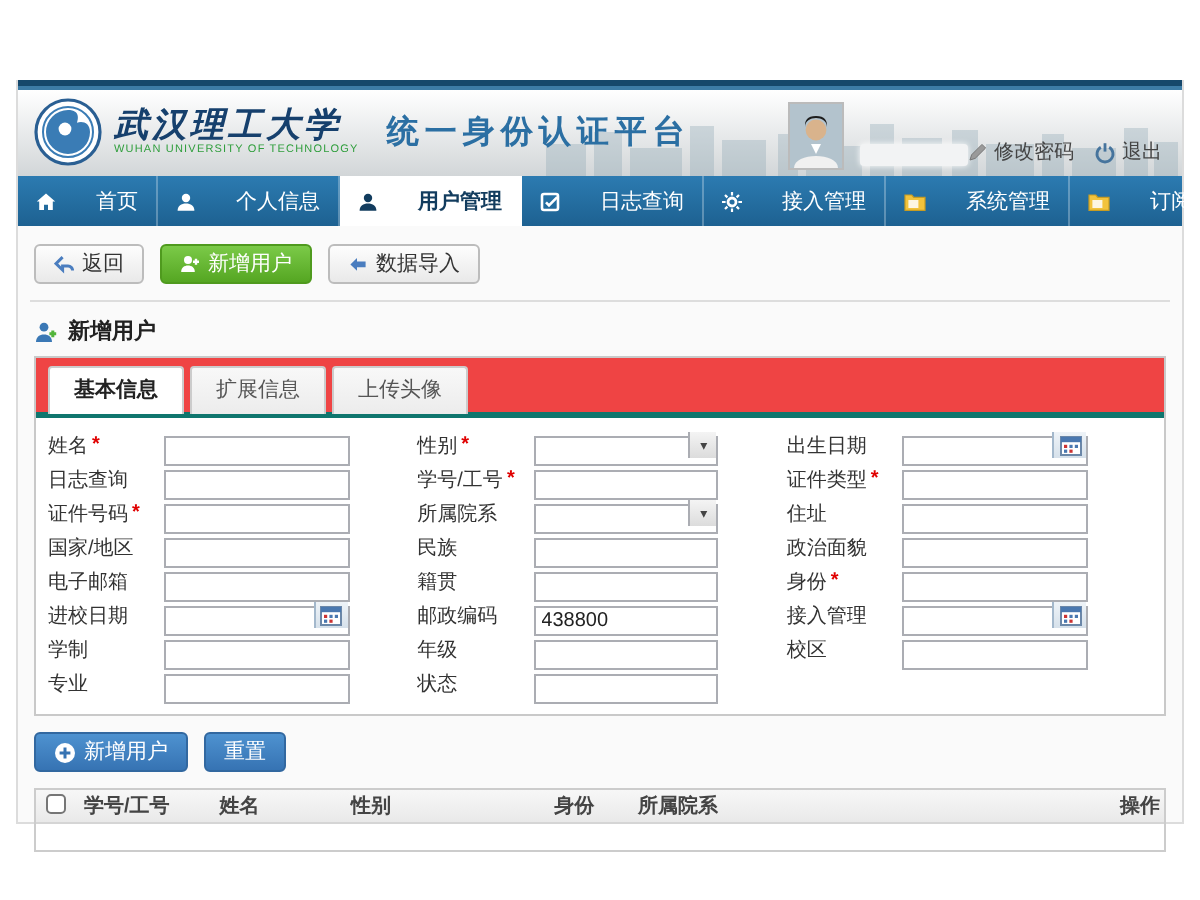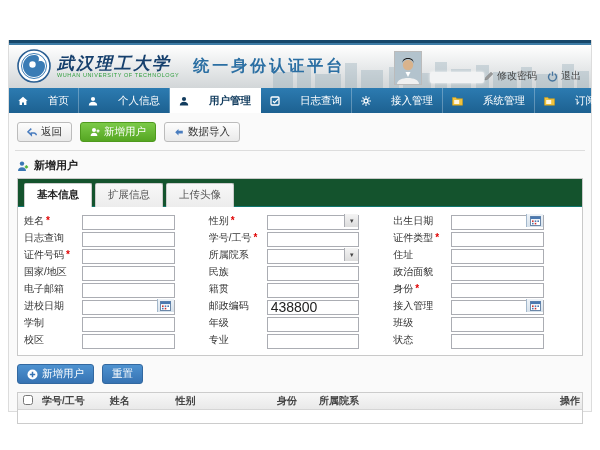--- a/index.html
+++ b/index.html
@@ -26,29 +26,29 @@
   .nav-sp{flex:1;}
   
   .content{padding:0 6px;}
   .toolbar{display:flex;gap:8px;padding:9px 2px 8px;border-bottom:1px solid #ddd;}
   .btn{height:20px;padding:4px 9px;font-size:10.5px;border-radius:3px;display:inline-flex;align-items:center;gap:4px;cursor:pointer;box-sizing:border-box;white-space:nowrap;}
   .btn-light{background:linear-gradient(#fdfdfd,#e9e9e9);border:1px solid #bcbcbc;color:#333;}
   .btn-green{background:linear-gradient(#7bca48,#55a622);border:1px solid #4f9a1e;color:#fff;}
   .btn-blue{background:linear-gradient(#4e92d0,#3673b3);border:1px solid #3268a0;color:#fff;}
   .sec-title{margin:7px 2px 5px;font-size:11px;font-weight:bold;color:#222;display:flex;gap:5px;align-items:center;}
   .panel{border:1px solid #c9c9c9;background:#fff;margin:0 2px;}
-  .tabs{display:flex;gap:3px;padding:4px 6px 0;border-bottom:1px solid #0f766e;background:#14532d;}
+  .tabs{display:flex;gap:3px;padding:4px 6px 0;border-bottom:3px solid #0f766e;background:#ef4444;}
   .tab{padding:4px 12px;font-size:10.5px;border:1px solid #ccc;border-bottom:none;background:linear-gradient(#f8f8f8,#ececec);color:#555;border-radius:2px 2px 0 0;margin-bottom:-1px;cursor:pointer;white-space:nowrap;}
   .tab.active{background:#fff;font-weight:bold;color:#222;padding-bottom:5px;}
   .fgrid{display:grid;grid-template-columns:repeat(3,1fr);column-gap:34px;row-gap:2px;padding:6px 38px 8px 6px;}
   .fcell{display:flex;align-items:center;height:15px;}
   .flabel{width:58px;font-size:10px;color:#333;flex:none;display:flex;align-items:center;}
   .req{color:#e00000;margin-left:2px;font-weight:bold;}
   .fin{flex:1;position:relative;height:15px;}
-  .fin input{width:100%;height:15px;border:1px solid #abadb3;font-size:14px;padding:0 3px;box-sizing:border-box;background:#fff;color:#222;font-family:inherit;}
+  .fin input{width:100%;height:15px;border:1px solid #abadb3;font-size:10px;padding:0 3px;box-sizing:border-box;background:#fff;color:#222;font-family:inherit;}
   .caret{position:absolute;right:1px;top:1px;width:13px;height:13px;background:linear-gradient(#f4f4f4,#dcdcdc);border-left:1px solid #abadb3;font-size:7px;color:#444;display:flex;align-items:center;justify-content:center;cursor:pointer;}
   .calbtn{position:absolute;right:1px;top:1px;width:16px;height:13px;background:linear-gradient(#eef3f8,#d6e1eb);border-left:1px solid #a3b8cc;display:flex;align-items:center;justify-content:center;cursor:pointer;}
   .actions{margin:8px 2px;display:flex;gap:8px;}
   .tbl{margin:5px 2px 0;border:1px solid #ccc;background:#fff;}
   .thead{display:flex;align-items:center;height:16px;background:linear-gradient(#f7f7f7,#e9e9e9);border-bottom:1px solid #d5d5d5;font-size:10px;font-weight:bold;color:#444;}
   .th{padding:0 2px;box-sizing:border-box;white-space:nowrap;}
   .th-cb{width:22px;padding-left:5px;}
   .th1{width:68px;}.th2{width:66px;}.th3{width:102px;}.th4{width:42px;}.th5{width:242px;}.th6{flex:1;}
   .thead input{width:10px;height:10px;margin:0;}
   .empty-row{height:13px;background:#fff;}
@@ -384,27 +384,20 @@
             </span>
             <span class="fin"><input style=""></span>
           </div>
         <div class="fcell">
             <span class="flabel">
               <span>年级</span>
               <span class="req"></span>
             </span>
             <span class="fin"><input style=""></span>
           </div>
-        <div class="fcell">
-            <span class="flabel">
-              <span>班级</span>
-              <span class="req"></span>
-            </span>
-            <span class="fin"><input style=""></span>
-          </div>
 
         <div class="fcell">
             <span class="flabel">
               <span>校区</span>
               <span class="req"></span>
             </span>
             <span class="fin"><input style=""></span>
           </div>
         <div class="fcell">
             <span class="flabel">

